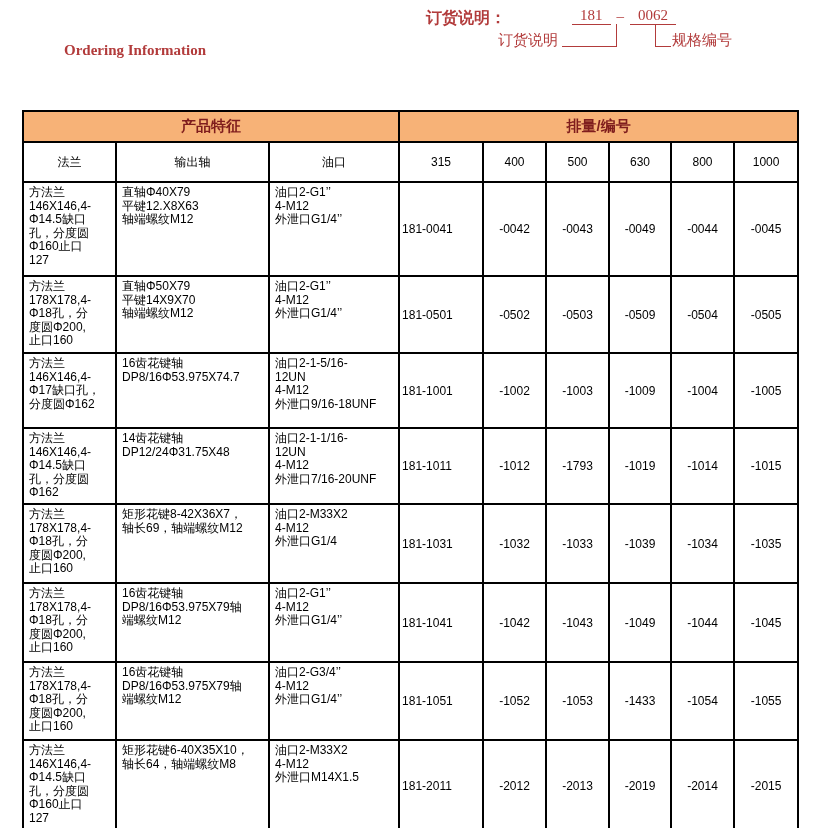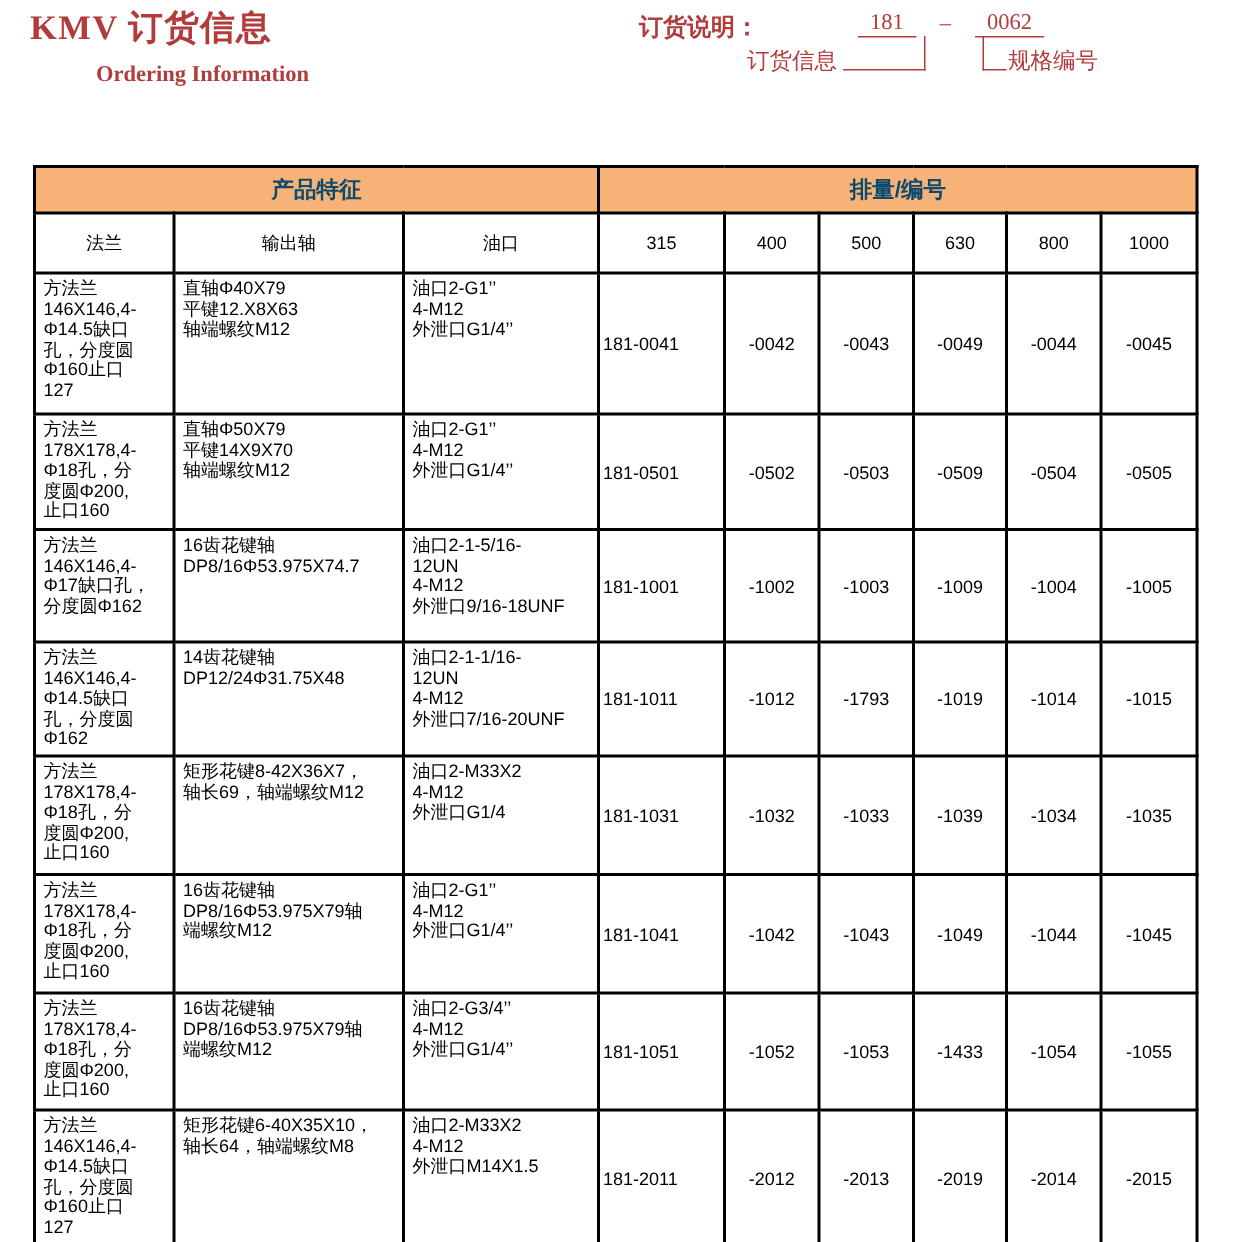--- a/index.html
+++ b/index.html
@@ -21,21 +21,21 @@
     font-family:"Liberation Serif",serif;
     font-size:15px;font-weight:bold;color:var(--accent);
   }
   .order-label{
     position:absolute;left:426px;top:8px;
     font-size:16px;font-weight:bold;color:var(--accent);
   }
   .code-line{
     position:absolute;left:572px;top:7px;
     font-family:"Liberation Serif",serif;
-    font-size:15px;color:var(--accent);display:flex;align-items:flex-end;gap:16px;
+    font-size:15px;color:var(--accent);display:flex;align-items:flex-end;gap:6px;
   }
   .code-part{border-bottom:1px solid var(--accent);padding:0 8px;}
   .series-label{
     position:absolute;left:498px;top:31px;
     font-size:15px;color:var(--accent);
   }
   .spec-label{
     position:absolute;left:672px;top:31px;
     font-size:15px;color:var(--accent);
   }
@@ -53,51 +53,50 @@
     position:absolute;left:22px;top:110px;width:775px;
     border-collapse:collapse;table-layout:fixed;
     background:#ffffff;
   }
   table.main-table th,table.main-table td{
     border:2px solid var(--border-c);
   }
   tr.group-row{height:31px;}
   th.group-cell{
     background:var(--header-bg);
-    font-size:15px;font-weight:bold;text-align:center;color:#0c4a6e;
+    font-size:15px;font-weight:bold;text-align:center;color:#7f1d1d;
   }
   tr.sub-row{height:40px;}
   tr.sub-row th{
     font-weight:normal;font-size:12px;text-align:center;background:#fff;color:#000;
   }
   td.feature-cell{
     font-size:12px;line-height:13.5px;
     padding:3px 3px 2px 5px;vertical-align:top;text-align:left;
     white-space:pre-line;color:#000;
   }
   td.code-cell{
     font-size:12px;text-align:center;vertical-align:middle;color:#000;
   }
   td.code-cell.first{text-align:left;padding-left:2px;}
 </style>
 </head>
 <body>
 
 <div class="page">
 
-  <div class="title-cn">KMV 订货信息</div>
   <div class="title-en">Ordering Information</div>
 
   <div class="order-label">订货说明：</div>
   <div class="code-line">
     <span class="code-part">181</span>
     <span class="code-dash">–</span>
     <span class="code-part">0062</span>
   </div>
-  <div class="series-label">订货信息</div>
+  <div class="series-label">订货说明</div>
   <div class="bracket bracket-series"></div>
   <div class="spec-label">规格编号</div>
   <div class="bracket bracket-spec"></div>
 
   <table class="main-table">
     <colgroup>
       <col style="width:93px">
         <col style="width:153px">
         <col style="width:130px">
       <col style="width:84px">

